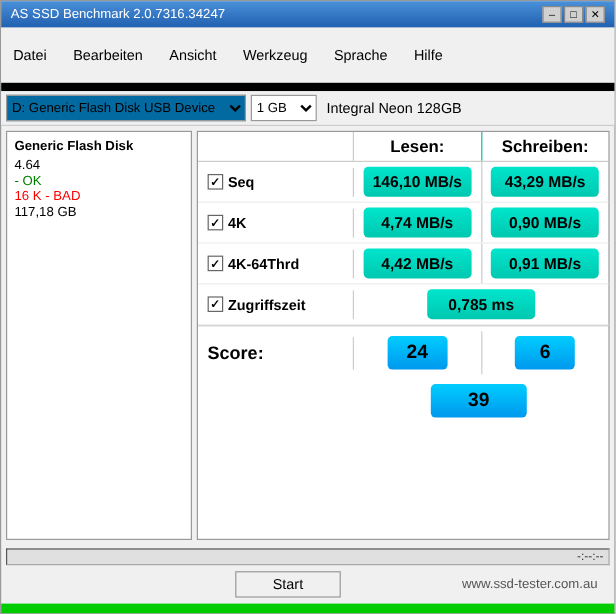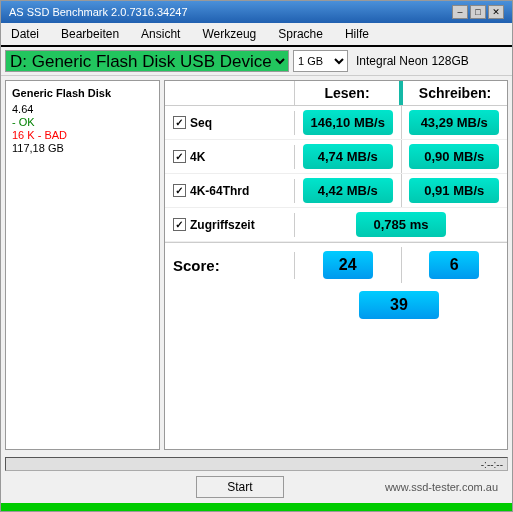--- a/index.html
+++ b/index.html
@@ -38,23 +38,23 @@
       display: flex;
       align-items: center;
       justify-content: center;
       font-size: 9px;
       cursor: pointer;
       color: #000;
     }
 
     .menu-bar {
       background: #f0f0f0;
-      border-bottom: 2px solid #000000;
-      display: flex;
-      padding: 2px 4px;
+      border-bottom: 7px solid #000000;
+      display: flex;
+      padding: 14px 4px;
       gap: 10px;
       font-size: 12px;
     }
 
     .menu-item {
       padding: 2px 6px;
       cursor: pointer;
     }
 
     .toolbar {
@@ -62,23 +62,23 @@
       align-items: center;
       padding: 3px 4px;
       gap: 4px;
       border-bottom: 1px solid #ccc;
       background: #f0f0f0;
     }
 
     .drive-select {
       flex: 0 0 200px;
       height: 22px;
-      font-size: 17px;
-      border: 1px solid #999;
-      background: #22c55e;
+      font-size: 11px;
+      border: 1px solid #999;
+      background: #0369a1;
     }
 
     .size-select {
       flex: 0 0 55px;
       height: 22px;
       font-size: 11px;
       border: 1px solid #999;
       background: white;
     }
 
@@ -135,21 +135,21 @@
       font-size: 12px;
       border-right: 1px solid #ccc;
     }
 
     .bench-col-header {
       flex: 1;
       text-align: center;
       padding: 4px 0;
       font-weight: bold;
       font-size: 14px;
-      border-right: 4px solid #14b8a6;
+      border-right: 1px solid #14b8a6;
     }
 
     .bench-col-header:last-child { border-right: none; }
 
     .bench-row {
       display: flex;
       align-items: center;
       border-bottom: 1px solid #eee;
     }
 

